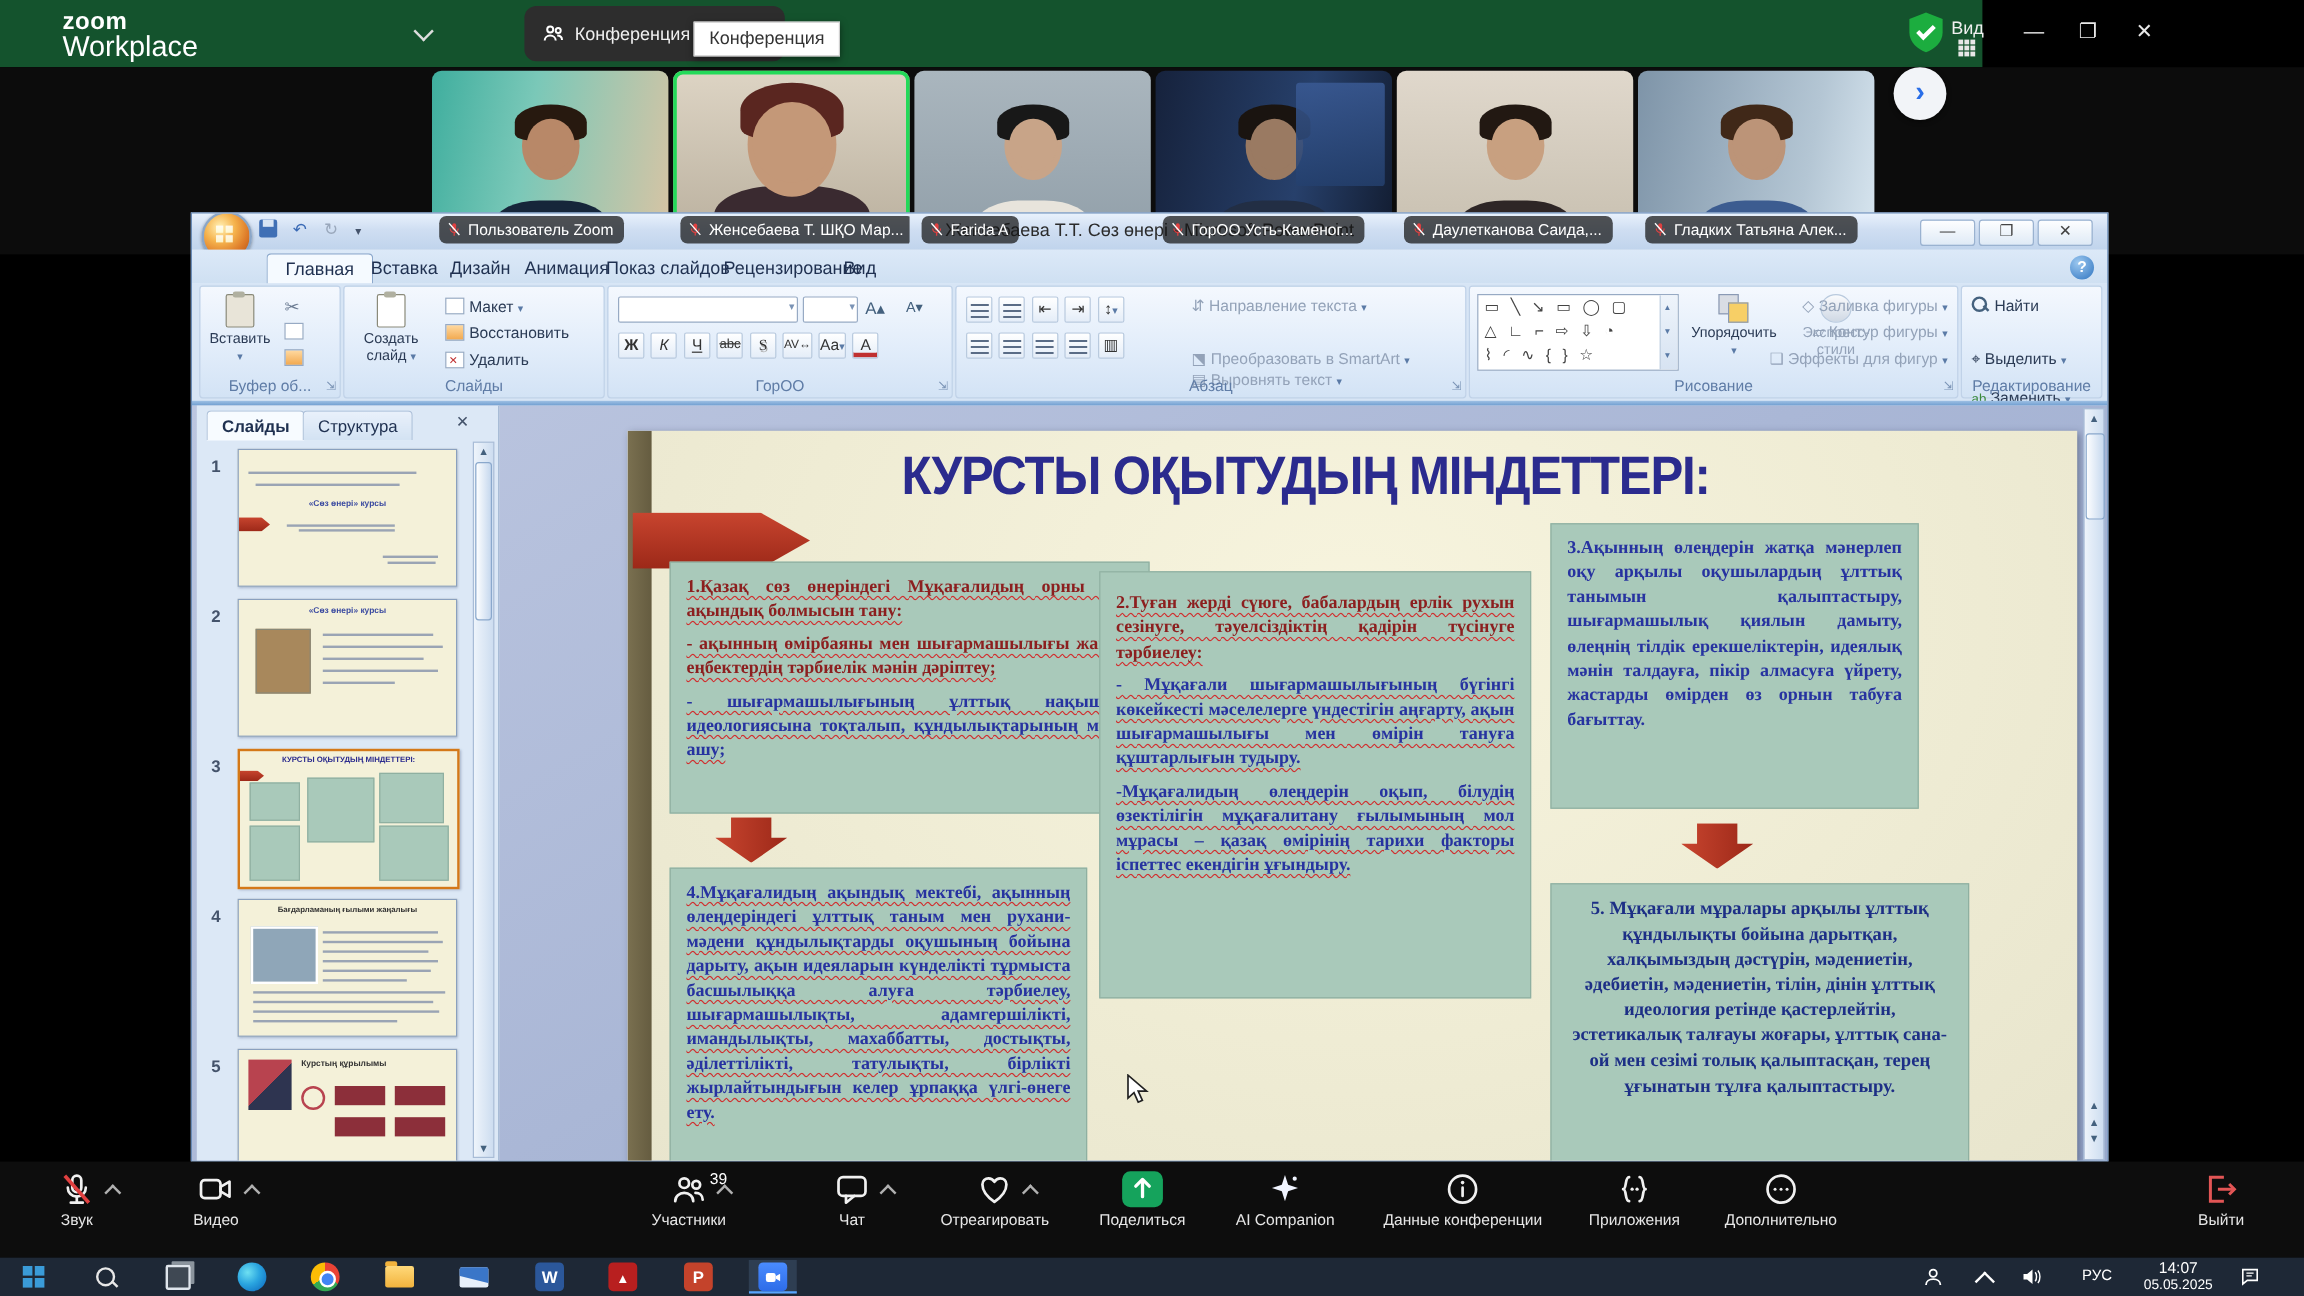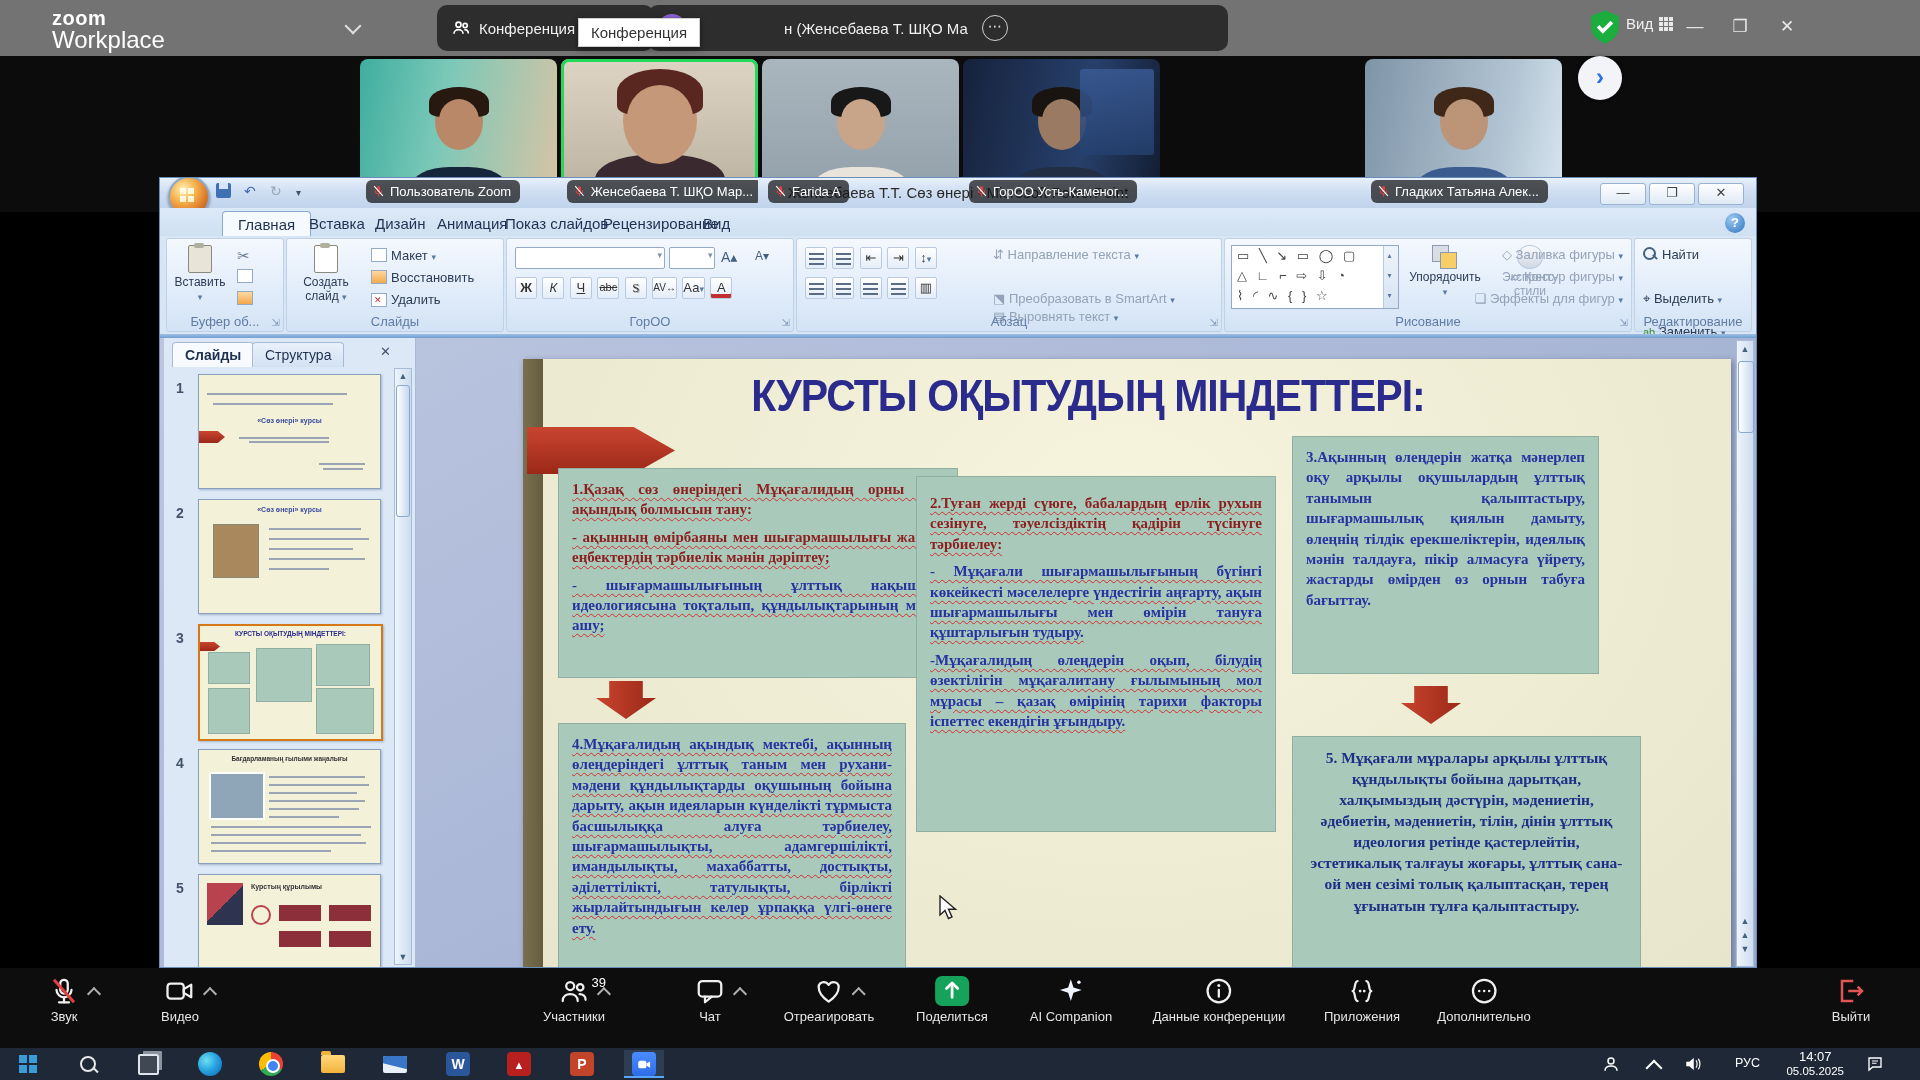--- a/index.html
+++ b/index.html
@@ -1,21 +1,21 @@
 <!DOCTYPE html>
 <html><head>
 <meta charset="utf-8">
 <style>
   html,body{margin:0;padding:0;background:#000;}
   #screen{position:relative;width:1920px;height:1080px;background:#000;overflow:hidden;
     font-family:"Liberation Sans",sans-serif;}
   .abs{position:absolute;}
 
   
-  #topbar{position:absolute;left:0;top:0;width:1920px;height:56px;background:#737373;}
+  #topbar{position:absolute;left:0;top:0;width:1652px;height:56px;background:#14532d;}
   .zlogo1{position:absolute;left:52px;top:7px;color:#fff;font-size:20px;font-weight:bold;letter-spacing:.5px;}
   .zlogo2{position:absolute;left:52px;top:26px;color:#fff;font-size:24px;}
   .chev-dn{position:absolute;width:10px;height:10px;border-left:2px solid #ddd;border-bottom:2px solid #ddd;transform:rotate(-45deg);}
   .ztab{position:absolute;top:5px;height:46px;background:#2d2d2d;border-radius:10px;display:flex;align-items:center;color:#f0f0f0;font-size:15px;}
   #tooltip{position:absolute;left:578px;top:18px;background:#fff;color:#333;font-size:15px;padding:5px 12px;border:1px solid #cfcfcf;box-shadow:0 2px 6px rgba(0,0,0,.5);z-index:30;}
   .avatar{width:28px;height:28px;border-radius:50%;background:#8a63d2;}
   .dots-circle{width:24px;height:24px;border:1.5px solid #cfcfcf;border-radius:50%;color:#e8e8e8;font-size:14px;line-height:21px;text-align:center;}
   .winbtn{position:absolute;top:12px;width:34px;height:30px;color:#e8e8e8;font-size:17px;text-align:center;line-height:30px;}
   #view-btn{position:absolute;left:1626px;top:15px;color:#f0f0f0;font-size:15px;}
   .grid-ic{display:inline-block;width:14px;height:14px;margin-left:6px;vertical-align:-2px;
@@ -149,25 +149,20 @@
     <div class="ztab" style="left:437px;width:203px;padding-left:14px;">
       <svg width="20" height="20" viewBox="0 0 24 24" fill="none" stroke="#fff" stroke-width="2">
           <circle cx="9" cy="8" r="3"></circle>
           <path d="M3.5 19c0-3 2.5-5 5.5-5s5.5 2 5.5 5"></path>
           <circle cx="17" cy="9" r="2.5"></circle>
           <path d="M16 14c2.8 0 4.8 1.8 4.8 4.5"></path>
         </svg>
       <span style="margin-left:8px;">Конференция</span>
     </div>
 
-    <div class="ztab" style="left:648px;width:570px;padding-left:10px;">
-      <span class="avatar"></span>
-      <span style="margin-left:98px;">н (Женсебаева Т. ШҚО Ма</span>
-      <span class="dots-circle" style="margin-left:14px;">⋯</span>
-    </div>
 
     <div id="tooltip">Конференция</div>
 
     <svg style="position:absolute;left:1588px;top:9px;" width="34" height="36" viewBox="0 0 24 26">
       <path d="M12 1l10 4v8c0 6-5 10-10 12C7 23 2 19 2 13V5z" fill="#1cad3f"></path>
       <path d="M7 12.5l3.4 3.5L17 9.5" stroke="#fff" stroke-width="2.6" fill="none"></path>
     </svg>
 
     <div id="view-btn">
       <span>Вид</span><span class="grid-ic"></span>
@@ -231,20 +226,35 @@
         <div class="head" style="left: 50%; transform: translateX(-50%); top: 28px; width: 60px; height: 29.76px; background: rgb(24, 24, 24); border-radius: 50% 50% 20% 20%;"></div>
         <div class="head" style="left: 50%; transform: translateX(-50%); top: 40px; width: 40px; height: 43.2px; background: rgb(200, 164, 136);"></div>
         <div class="vname">
           <svg width="13" height="13" viewBox="0 0 24 24">
             <rect x="9" y="2" width="6" height="11" rx="3" fill="#e04040"></rect>
             <path d="M6 10a6 6 0 0 0 12 0" stroke="#e04040" stroke-width="2" fill="none"></path>
             <line x1="12" y1="16" x2="12" y2="21" stroke="#e04040" stroke-width="2"></line>
             <line x1="4" y1="2" x2="20" y2="20" stroke="#fff" stroke-width="2"></line>
           </svg>
           <span>Farida A</span>
+        </div>
+      </div>
+      <div class="vthumb" style="left: 1164px; background: linear-gradient(rgb(224, 216, 204), rgb(198, 190, 174));">
+        <div class="body" style="left: 50%; transform: translateX(-50%); bottom: -8px; width: 96px; height: 50px; background: rgb(46, 38, 38);"></div>
+        <div class="head" style="left: 50%; transform: translateX(-50%); top: 34px; width: 48px; height: 56.64px; background: rgb(200, 160, 128);"></div>
+        <div class="head" style="left: 50%; transform: translateX(-50%); top: 28px; width: 60px; height: 29.76px; background: rgb(34, 24, 18); border-radius: 50% 50% 20% 20%;"></div>
+        <div class="head" style="left: 50%; transform: translateX(-50%); top: 40px; width: 40px; height: 43.2px; background: rgb(200, 160, 128);"></div>
+        <div class="vname">
+          <svg width="13" height="13" viewBox="0 0 24 24">
+            <rect x="9" y="2" width="6" height="11" rx="3" fill="#e04040"></rect>
+            <path d="M6 10a6 6 0 0 0 12 0" stroke="#e04040" stroke-width="2" fill="none"></path>
+            <line x1="12" y1="16" x2="12" y2="21" stroke="#e04040" stroke-width="2"></line>
+            <line x1="4" y1="2" x2="20" y2="20" stroke="#fff" stroke-width="2"></line>
+          </svg>
+          <span>Даулетканова Саида,...</span>
         </div>
       </div>
       <div class="vthumb" style="left: 1365px; background: linear-gradient(100deg, rgb(126, 148, 168), rgb(180, 198, 212) 70%, rgb(216, 230, 240));">
         <div class="body" style="left: 50%; transform: translateX(-50%); bottom: -8px; width: 96px; height: 50px; background: rgb(60, 92, 144);"></div>
         <div class="head" style="left: 50%; transform: translateX(-50%); top: 34px; width: 48px; height: 56.64px; background: rgb(188, 148, 120);"></div>
         <div class="head" style="left: 50%; transform: translateX(-50%); top: 28px; width: 60px; height: 29.76px; background: rgb(64, 40, 24); border-radius: 50% 50% 20% 20%;"></div>
         <div class="head" style="left: 50%; transform: translateX(-50%); top: 40px; width: 40px; height: 43.2px; background: rgb(188, 148, 120);"></div>
         <div class="vname">
           <svg width="13" height="13" viewBox="0 0 24 24">
             <rect x="9" y="2" width="6" height="11" rx="3" fill="#e04040"></rect>

